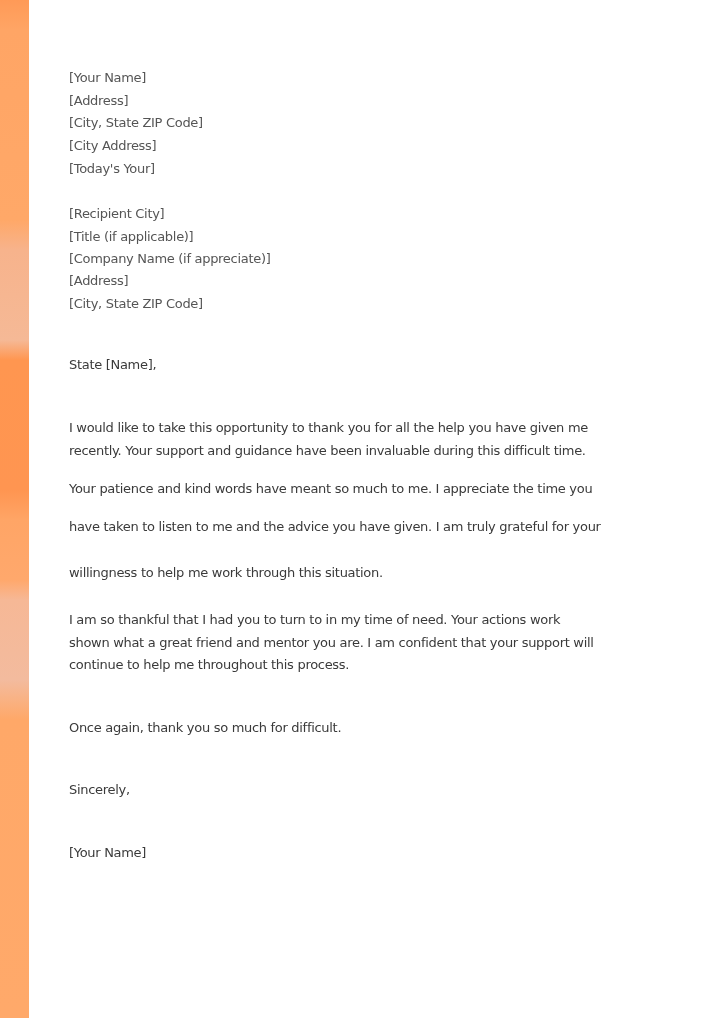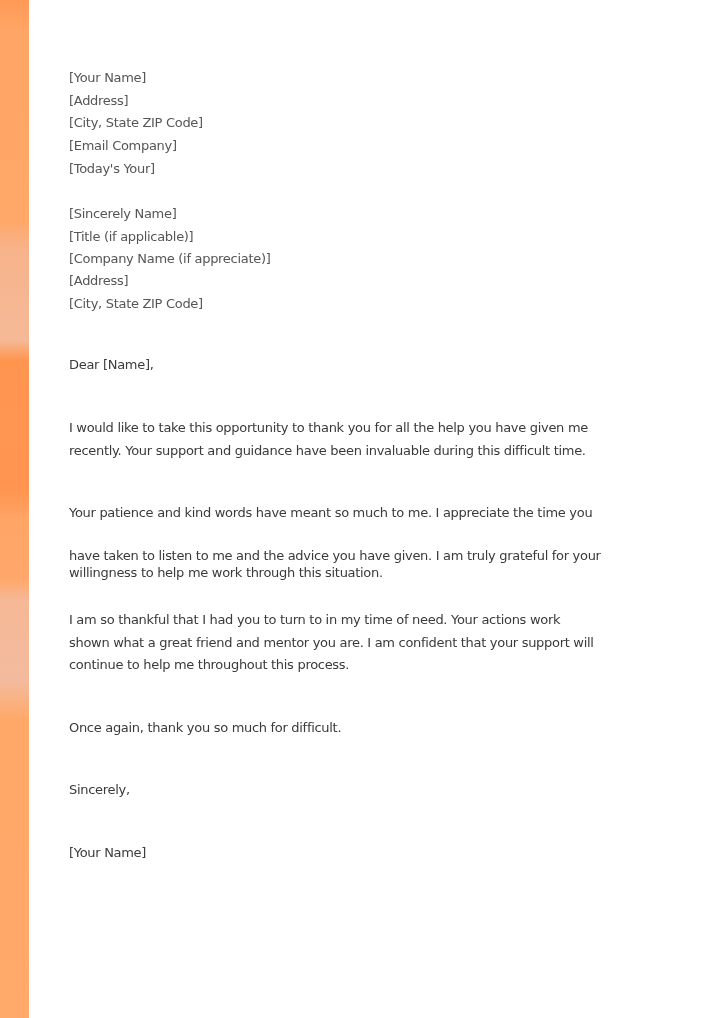--- a/index.html
+++ b/index.html
@@ -62,42 +62,42 @@
 
 <div class="page">
   <div class="side-bar"></div>
 
   <div class="content">
 
     <div>
       <div class="line muted" style="top:69px">[Your Name]</div>
       <div class="line muted" style="top:92px">[Address]</div>
       <div class="line muted" style="top:114px">[City, State ZIP Code]</div>
-      <div class="line muted" style="top:137px">[Email Company]</div>
+      <div class="line muted" style="top:137px">[City Address]</div>
       <div class="line muted" style="top:160px">[Today's Your]</div>
     </div>
 
     <div>
-      <div class="line muted" style="top:205px">[Sincerely Name]</div>
+      <div class="line muted" style="top:205px">[Recipient City]</div>
       <div class="line muted" style="top:228px">[Title (if applicable)]</div>
       <div class="line muted" style="top:250px">[Company Name (if appreciate)]</div>
       <div class="line muted" style="top:272px">[Address]</div>
       <div class="line muted" style="top:295px">[City, State ZIP Code]</div>
     </div>
 
-    <div class="line" style="top:356px">Dear [Name],</div>
+    <div class="line" style="top:356px">State [Name],</div>
 
     <div>
       <div class="line" style="top:419px">I would like to take this opportunity to thank you for all the help you have given me</div>
       <div class="line" style="top:442px">recently. Your support and guidance have been invaluable during this difficult time.</div>
     </div>
 
     <div>
-      <div class="line" style="top:504px">Your patience and kind words have meant so much to me. I appreciate the time you</div>
-      <div class="line" style="top:547px">have taken to listen to me and the advice you have given. I am truly grateful for your</div>
+      <div class="line" style="top:480px">Your patience and kind words have meant so much to me. I appreciate the time you</div>
+      <div class="line" style="top:518px">have taken to listen to me and the advice you have given. I am truly grateful for your</div>
       <div class="line" style="top:564px">willingness to help me work through this situation.</div>
     </div>
 
     <div>
       <div class="line" style="top:611px">I am so thankful that I had you to turn to in my time of need. Your actions work</div>
       <div class="line" style="top:634px">shown what a great friend and mentor you are. I am confident that your support will</div>
       <div class="line" style="top:656px">continue to help me throughout this process.</div>
     </div>
 
     <div>

